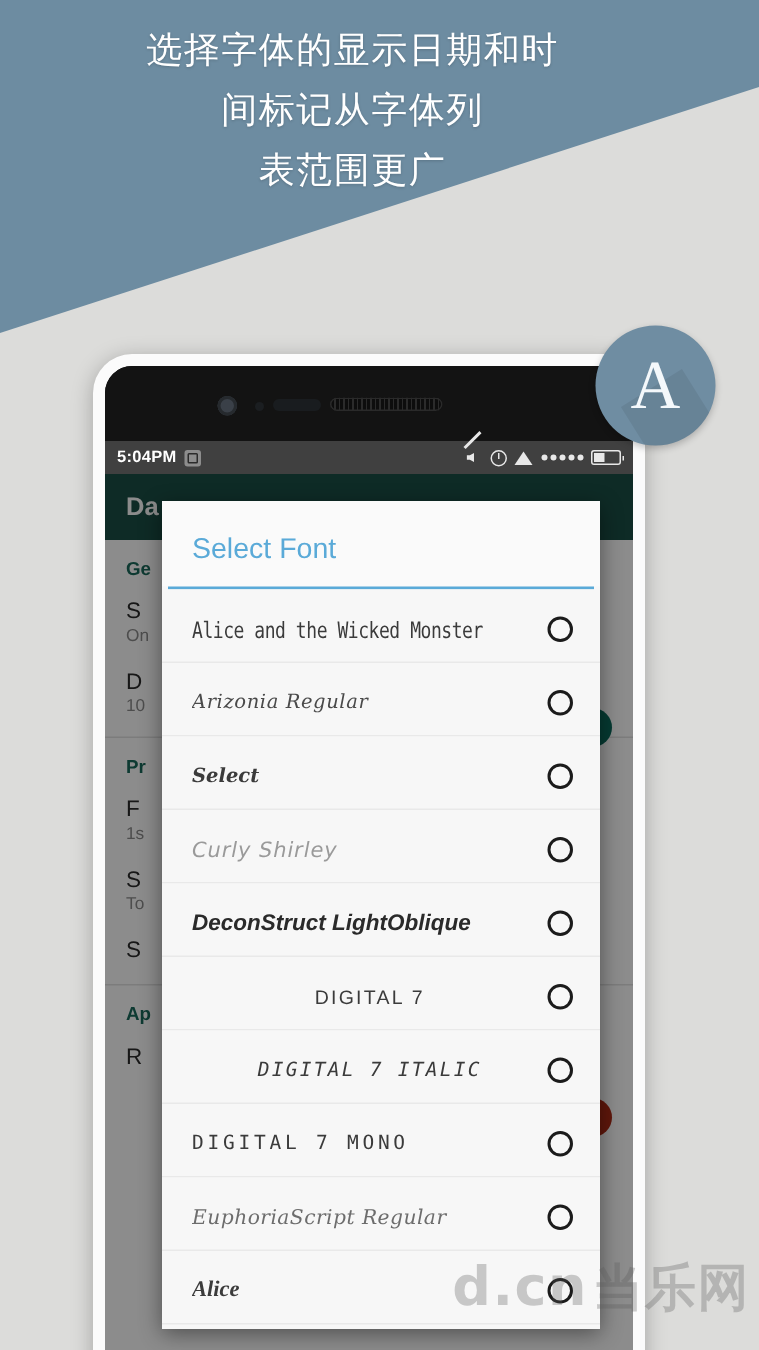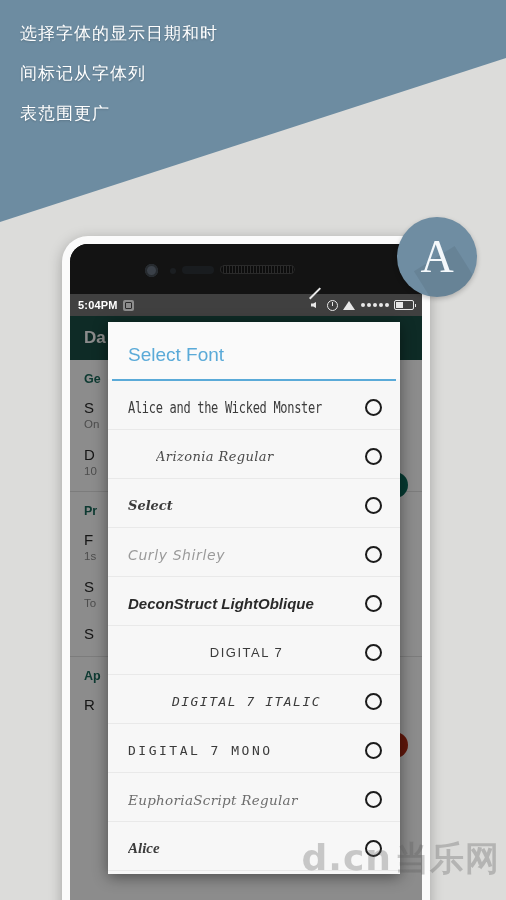--- a/index.html
+++ b/index.html
@@ -12,23 +12,24 @@
 
   
   #promo-bg { position:absolute; inset:0; background:#dcdcda; }
   #promo-banner {
     position:absolute; top:0; left:0; width:506px; height:230px;
     background:#6d8ca1;
     clip-path: polygon(0 0, 506px 0, 506px 58px, 0 222px);
   }
   #promo-heading {
     position:absolute; top:14px; left:20px; width:430px;
-    color:#ffffff; font-size:17px; line-height:40px;
+    color:#ffffff; font-size:24px; line-height:40px;
     letter-spacing:1px; white-space:pre-line;
     text-shadow:0 1px 2px rgba(0,0,0,.18);
+    text-align:center;
   }
 
   
   #app-badge {
     position:absolute; left:397px; top:217px; width:80px; height:80px;
     border-radius:50%; background:#6f8da2;
     box-shadow:0 2px 5px rgba(0,0,0,.22);
     display:flex; align-items:center; justify-content:center;
     z-index:40; overflow:hidden;
   }
@@ -139,41 +140,41 @@
   .sec-divider { height:1px; background:#e2e2e2; margin:6px 0 0 0; }
   .fab {
     position:absolute; right:14px; width:26px; height:26px; border-radius:50%;
   }
   #fab-teal { top:112px; background:#0a6b5c; }
   #fab-red  { top:372px; background:#b02a15; }
   #scrim { position:absolute; inset:0; background:rgba(0,0,0,.45); }
 
   
   #dialog {
-    position:absolute; left:108px; top:322px; width:292px; height:552px;
+    position:absolute; left:108px; top:334px; width:292px; height:552px;
     background:#f7f7f7; box-shadow:0 3px 14px rgba(0,0,0,.45);
     z-index:35; overflow:hidden;
   }
   #dialog-title-wrap { padding:22px 20px 13px 20px; background:#fafafa; }
   #dialog-title { font-size:19px; color:#5aaad8; }
   #dialog-title-rule { height:2px; background:#5aaad8; margin:0 4px; }
   #font-list { background:#f7f7f7; }
   .font-row {
     height:49px; display:flex; align-items:center;
     padding:5px 18px 0 20px; border-bottom:1px solid #e9e9e9;
     background:#f7f7f7;
   }
   .font-label { flex:1; font-size:13.5px; color:#3b3b3b; white-space:nowrap; overflow:hidden; }
   .radio {
     width:17px; height:17px; border-radius:50%;
     border:2px solid #1b1b1b; flex:none;
   }
   
   .f-alice   { font-family:"DejaVu Sans Mono", monospace; font-size:12px; letter-spacing:-.3px; transform:scaleY(1.25); transform-origin:left center; }
-  .f-arizonia{ font-family:"DejaVu Serif", serif; font-style:italic; font-size:13px; color:#4a4a4a; letter-spacing:.4px;margin-left:28px; }
+  .f-arizonia{ font-family:"DejaVu Serif", serif; font-style:italic; font-size:13px; color:#4a4a4a; letter-spacing:.4px; }
   .f-boingo  { font-family:"DejaVu Serif", serif; font-style:italic; font-weight:bold; font-size:13px; }
   .f-curly   { font-family:"DejaVu Sans", sans-serif; font-style:italic; font-size:14px; color:#9a9a9a; letter-spacing:.6px; }
   .f-decon   { font-family:"Liberation Sans", sans-serif; font-style:italic; font-weight:bold; font-size:15px; color:#2a2a2a; }
   .f-dig     { font-family:Liberation Sans, sans-serif; font-size:13px; letter-spacing:1.5px;text-align:center; }
   .f-digi    { font-family:"DejaVu Sans Mono", monospace; font-style:italic; font-size:13px; letter-spacing:1.5px;text-align:center; }
   .f-digm    { font-family:"DejaVu Sans Mono", monospace; font-size:13px; letter-spacing:2.5px; }
   .f-euph    { font-family:"DejaVu Serif", serif; font-style:italic; font-size:13.5px; color:#6d6d6d; letter-spacing:.3px; }
   .f-holla   { font-family:"Liberation Serif", serif; font-weight:bold; font-style:italic; font-size:15px; }
 
   

